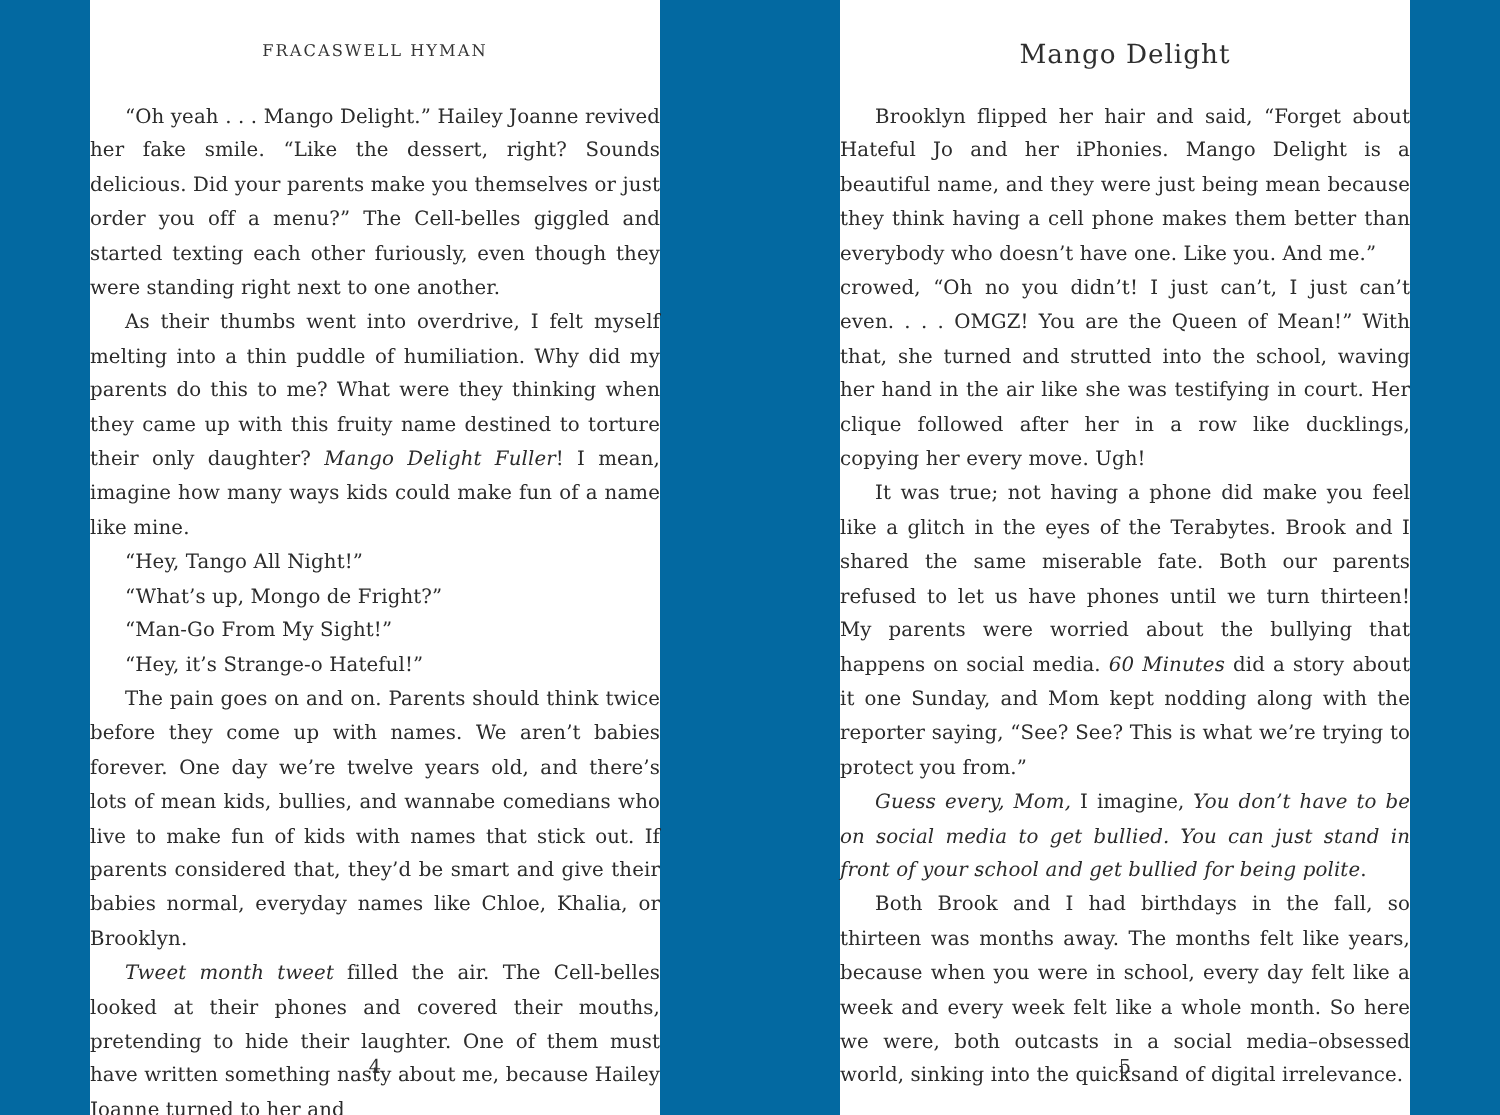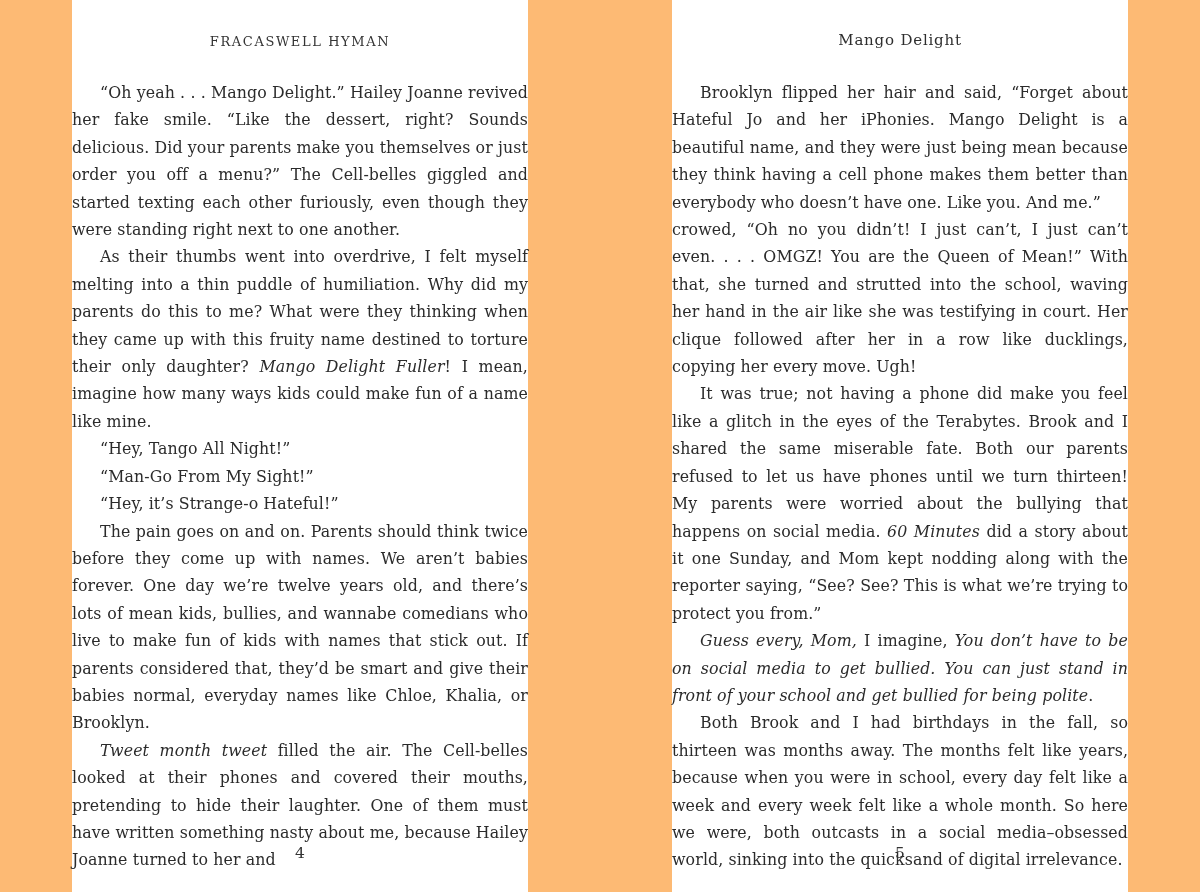--- a/index.html
+++ b/index.html
@@ -11,21 +11,21 @@
     width: 1200px;
     height: 892px;
     position: relative;
     font-family: "DejaVu Serif", "Liberation Serif", serif;
     color: #2b2b2b;
     overflow: hidden;
   }
   .spread {
     position: absolute;
     inset: 0;
-    background: #fdba74;
+    background: #0369a1;
   }
   .page {
     position: absolute;
     top: 0;
     width: 456px;
     height: 892px;
     background: #ffffff;
   }
   .page--left  { left: 72px; }
   .page--right { left: 672px; }
@@ -38,21 +38,21 @@
     white-space: nowrap;
   }
   .running-head--author {
     top: 34px;
     font-size: 13px;
     letter-spacing: 1.6px;
     color: #343434;
   }
   .running-head--title {
     top: 31px;
-    font-size: 15px;
+    font-size: 21px;
     letter-spacing: 0.8px;
     color: #2e2e2e;
   }
 
   .body-text {
     position: absolute;
     top: 79px;
     left: 0;
     right: 0;
     text-align: justify;
@@ -78,20 +78,21 @@
 <body>
 
 <div class="spread">
 
   <section class="page page--left">
     <header class="running-head running-head--author">FRACASWELL HYMAN</header>
     <div class="body-text">
         <p class="para indent"><span>“Oh yeah . . . Mango Delight.” Hailey Joanne revived her fake smile. “Like the dessert, right? Sounds delicious. Did your parents make you themselves or just order you off a menu?” The Cell-belles giggled and started texting each other furiously, even though they were standing right next to one another.</span></p>
         <p class="para indent"><span>As their thumbs went into overdrive, I felt myself melting into a thin puddle of humiliation. Why did my parents do this to me? What were they thinking when they came up with this fruity name destined to torture their only daughter? </span><em>Mango Delight Fuller</em><span>! I mean, imagine how many ways kids could make fun of a name like mine.</span></p>
         <p class="para indent"><span>“Hey, Tango All Night!”</span></p>
+        <p class="para indent"><span>“What’s up, Mongo de Fright?”</span></p>
         <p class="para indent"><span>“Man-Go From My Sight!”</span></p>
         <p class="para indent"><span>“Hey, it’s Strange-o Hateful!”</span></p>
         <p class="para indent"><span>The pain goes on and on. Parents should think twice before they come up with names. We aren’t babies forever. One day we’re twelve years old, and there’s lots of mean kids, bullies, and wannabe comedians who live to make fun of kids with names that stick out. If parents considered that, they’d be smart and give their babies normal, everyday names like Chloe, Khalia, or Brooklyn.</span></p>
         <p class="para indent"><em>Tweet month tweet</em><span> filled the air. The Cell-belles looked at their phones and covered their mouths, pretending to hide their laughter. One of them must have written something nasty about me, because Hailey Joanne turned to her and</span></p>
       </div>
     <footer class="folio">4</footer>
   </section>
 
   <section class="page page--right">
     <header class="running-head running-head--title">Mango Delight</header>

